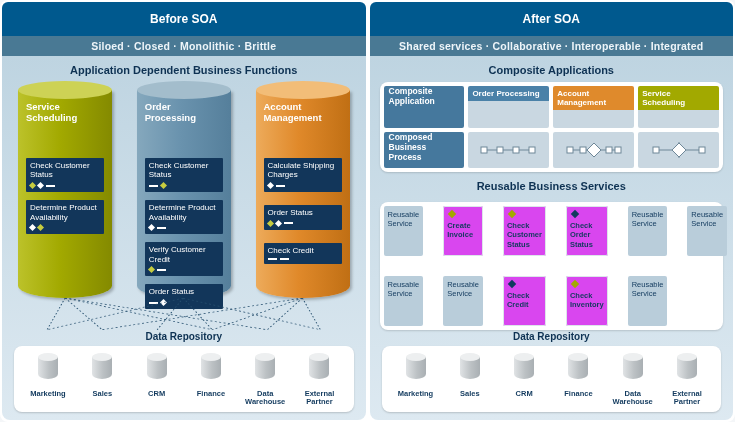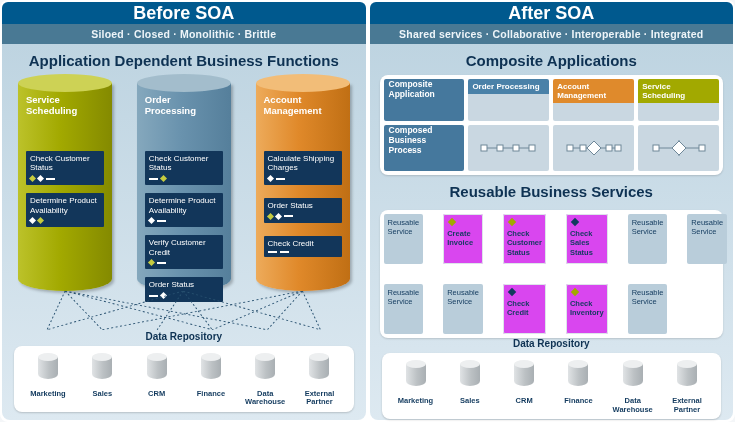--- a/index.html
+++ b/index.html
@@ -1,21 +1,21 @@
 <!DOCTYPE html>
 <html><head>
 <meta charset="utf-8">
 <style>
   html,body{margin:0;padding:0;background:#f4f6f8;font-family:"Liberation Sans",sans-serif;}
   #app{width:735px;height:422px;box-sizing:border-box;display:flex;gap:4px;padding:2px;background:#fff;border-radius:8px;overflow:hidden;}
   .panel{flex:1;min-width:0;display:flex;flex-direction:column;}
-  .hdr{height:22px;flex:0 0 auto;background:#00598e;border-radius:6px 6px 0 0;color:#fff;font-weight:bold;font-size:18px;display:flex;align-items:center;justify-content:center;}
+  .hdr{height:34px;flex:0 0 auto;background:#00598e;border-radius:6px 6px 0 0;color:#fff;font-weight:bold;font-size:12px;display:flex;align-items:center;justify-content:center;}
   .subhdr{height:20px;flex:0 0 auto;background:#497994;color:#eef5f9;font-size:10.5px;font-weight:bold;display:flex;align-items:center;justify-content:center;letter-spacing:.2px;}
   .bdy{flex:1;background:linear-gradient(180deg,#bed4e1,#dde9f1);border-radius:0 0 8px 8px;display:flex;flex-direction:column;min-height:0;}
-  .sec-title{text-align:center;color:#0e3253;font-weight:bold;font-size:15px;margin:8px 4px 2px;flex:0 0 auto;}
+  .sec-title{text-align:center;color:#0e3253;font-weight:bold;font-size:11px;margin:8px 4px 2px;flex:0 0 auto;}
   
   .silos{display:flex;justify-content:space-between;padding:0 16px;margin-top:12px;height:208px;flex:0 0 auto;}
   .silo{width:94px;position:relative;border-radius:0 0 47px 47px / 0 0 12px 12px;box-shadow:2px 2px 3px rgba(0,0,0,.25);}
   .silo::before{content:"";position:absolute;top:-9px;left:0;right:0;height:18px;border-radius:50%;}
   .silo.olive{background:linear-gradient(90deg,#bcc22a,#a2a900 45%,#848a00);}
   .silo.olive::before{background:#cdd255;}
   .silo.steel{background:linear-gradient(90deg,#85a8bd,#6a93ae 45%,#557f9b);}
   .silo.steel::before{background:#a3bdcc;}
   .silo.orange{background:linear-gradient(90deg,#edab5b,#e0892a 45%,#c06f14);}
   .silo.orange::before{background:#f2bd78;}
@@ -31,21 +31,21 @@
   
   .repo-title{text-align:center;font-weight:bold;font-size:10px;color:#0e3253;margin:0 0 4px;flex:0 0 auto;}
   .repo{background:#fff;border-radius:8px;margin:0 12px 8px;padding:6px 8px 5px;display:flex;justify-content:space-between;flex:0 0 auto;box-shadow:0 1px 2px rgba(0,0,0,.18);}
   .repo-cell{display:flex;flex-direction:column;align-items:center;width:52px;}
   .repo-cyl{width:20px;height:22px;position:relative;background:linear-gradient(90deg,#e0e3e5,#bcc1c4 55%,#a9afb3);border-radius:0 0 10px 10px / 0 0 5px 5px;margin-top:5px;}
   .repo-cyl::before{content:"";position:absolute;top:-4px;left:0;right:0;height:8px;border-radius:50%;background:#edeff0;}
   .repo-label{font-size:7.5px;font-weight:bold;color:#123a5e;text-align:center;margin-top:11px;line-height:1.15;}
   
   .comp{background:#fff;border-radius:8px;margin:4px 10px 0;padding:4px;display:grid;grid-template-columns:repeat(4,1fr);gap:4px;flex:0 0 auto;box-shadow:0 1px 2px rgba(0,0,0,.15);}
   .comp-solid{background:#45789d;color:#fff;font-weight:bold;font-size:8.5px;line-height:1.2;padding:0 5px;border-radius:2px;box-sizing:border-box;}
-  .h-42{height:42px;} .h-34{height:46px;}
+  .h-42{height:42px;} .h-34{height:36px;}
   .comp-headered{display:flex;flex-direction:column;border-radius:2px;overflow:hidden;box-sizing:border-box;}
   .comp-head{color:#fff;font-weight:bold;font-size:8px;line-height:1.15;padding:3px 4px;}
   .comp-head.blue{background:#4a81a8;} .comp-head.orangeh{background:#df8a2c;} .comp-head.oliveh{background:#a2a900;}
   .comp-body{flex:1;background:#c9d7e1;}
   .flow-box{background:#c9d7e1;border-radius:2px;display:flex;align-items:center;justify-content:center;box-sizing:border-box;}
   
   .svcgrid{background:#fff;border-radius:8px;margin:8px 10px 0;padding:4px;display:grid;grid-template-columns:repeat(6,1fr);gap:20px;flex:0 0 auto;box-shadow:0 1px 2px rgba(0,0,0,.15);}
   .svc{height:50px;border-radius:2px;font-size:7.5px;line-height:1.25;color:#123a5e;padding:4px;box-sizing:border-box;}
   .svc.reusable{background:#b9cdda;}
   .svc.named{background:#d946ef;font-weight:bold;box-shadow:inset 0 0 0 1px #dde5ea;}
@@ -258,21 +258,21 @@
         <div class="svc named">
           <span class="svc-dot acc-olive"></span>
           <span>Create Invoice</span>
         </div>
         <div class="svc named">
           <span class="svc-dot acc-olive"></span>
           <span>Check Customer Status</span>
         </div>
         <div class="svc named">
           <span class="svc-dot acc-navy"></span>
-          <span>Check Sales Status</span>
+          <span>Check Order Status</span>
         </div>
         <div class="svc reusable">Reusable Service</div>
         <div class="svc reusable">Reusable Service</div>
 
         <div class="svc reusable">Reusable Service</div>
         <div class="svc reusable">Reusable Service</div>
         <div class="svc named">
           <span class="svc-dot acc-navy"></span>
           <span>Check Credit</span>
         </div>

